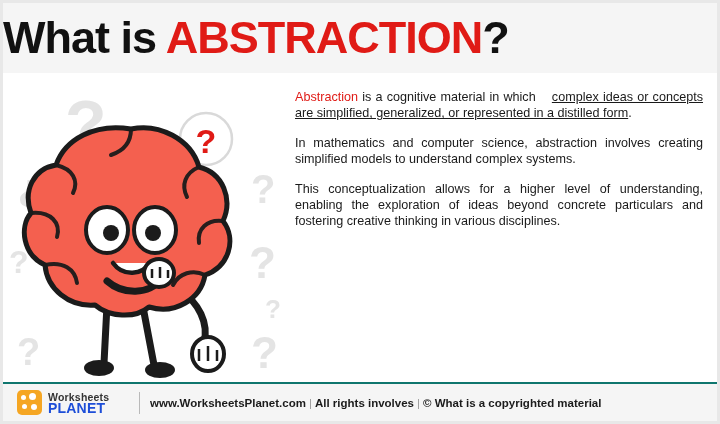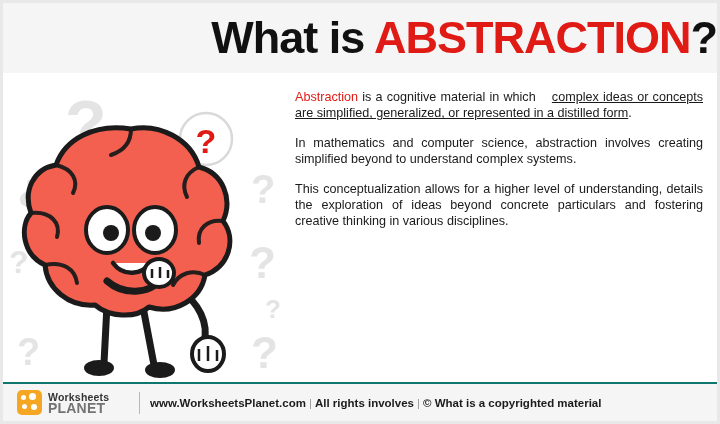--- a/index.html
+++ b/index.html
@@ -25,21 +25,21 @@
 
   
   #title-bar {
     position: absolute;
     left: 0; top: 0;
     width: 714px;
     height: 70px;
     background: #f5f5f5;
     display: flex;
     align-items: center;
-    justify-content: flex-end;
+    justify-content: flex-start;
   }
   #title-text {
     font-size: 45px;
     font-weight: bold;
     letter-spacing: -1px;
     color: #111111;
     white-space: nowrap;
     font-family: "Liberation Sans", sans-serif;
   }
   #title-text .accent { color: #e01b16; }
@@ -113,21 +113,21 @@
   #brand-text .l1 {
     font-size: 10.5px;
     font-weight: bold;
     color: #333333;
     letter-spacing: .2px;
     display: block;
   }
   #brand-text .l2 {
     font-size: 14px;
     font-weight: bold;
-    color: #737373;
+    color: #1d4ed8;
     letter-spacing: .2px;
     display: block;
   }
   #footer-sep {
     width: 1px; height: 22px;
     background: #b9b9b9;
     margin: 0 10px 0 2px;
   }
   #footer-text {
     font-size: 11.5px;
@@ -220,22 +220,22 @@
 
         <g>
           <ellipse cx="156" cy="200" rx="15" ry="14" fill="#ffffff" stroke="#1b1b1b" stroke-width="4"></ellipse>
           <path d="M149 196 l0 9 M157 194 l0 11 M165 197 l0 8" stroke="#1b1b1b" stroke-width="2.5" fill="none"></path>
         </g>
       </svg>
     </div>
 
     <div id="text-col">
       <p><span class="kw">Abstraction</span><span> is a cognitive material in which </span><span class="ul">complex ideas or concepts are simplified, generalized, or represented in a distilled form</span><span>.</span></p>
-      <p>In mathematics and computer science, abstraction involves creating simplified beyond to understand complex systems.</p>
-      <p>This conceptualization allows for a higher level of understanding, details the exploration of ideas beyond concrete particulars and fostering creative thinking in various disciplines.</p>
+      <p>In mathematics and computer science, abstraction involves creating simplified models to understand complex systems.</p>
+      <p>This conceptualization allows for a higher level of understanding, enabling the exploration of ideas beyond concrete particulars and fostering creative thinking in various disciplines.</p>
     </div>
   </div>
 
   <div id="footer">
     <div id="brand">
       <div id="brand-mark">
         <span class="dot" style="width:5px;height:5px;left:4px;top:5px;"></span>
         <span class="dot" style="width:7px;height:7px;left:12px;top:3px;"></span>
         <span class="dot" style="width:5px;height:5px;left:5px;top:14px;"></span>
         <span class="dot" style="width:6px;height:6px;left:14px;top:14px;"></span>

